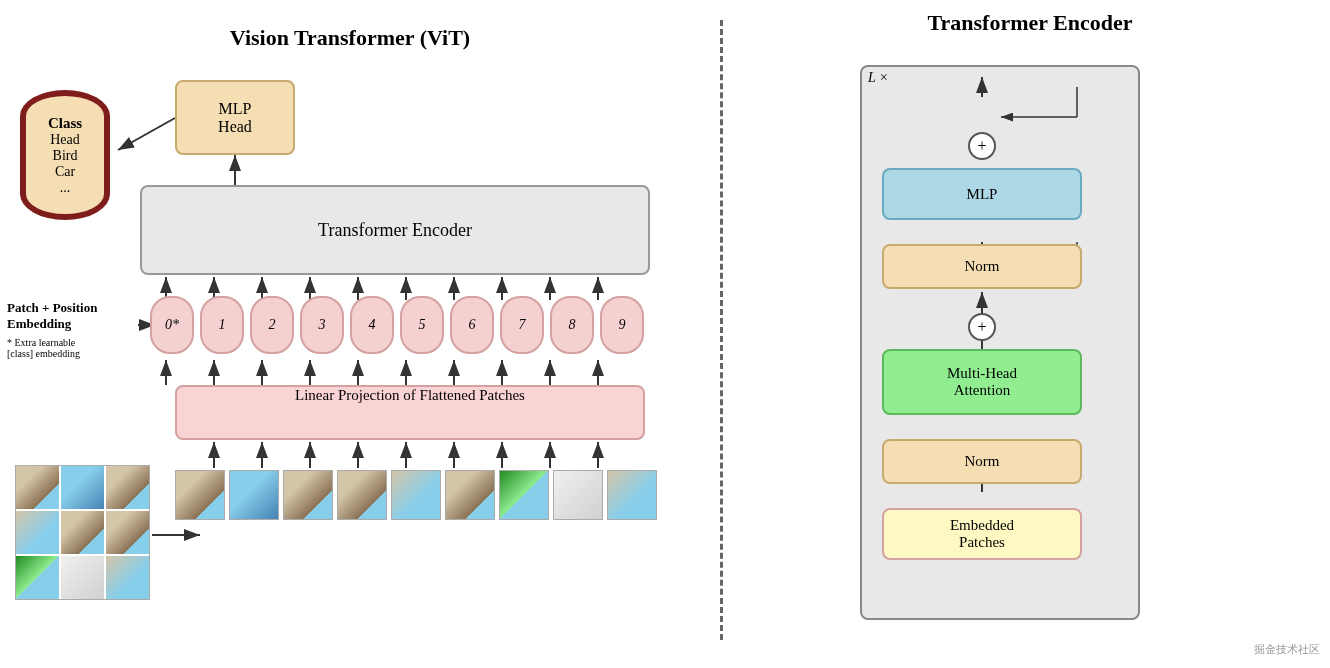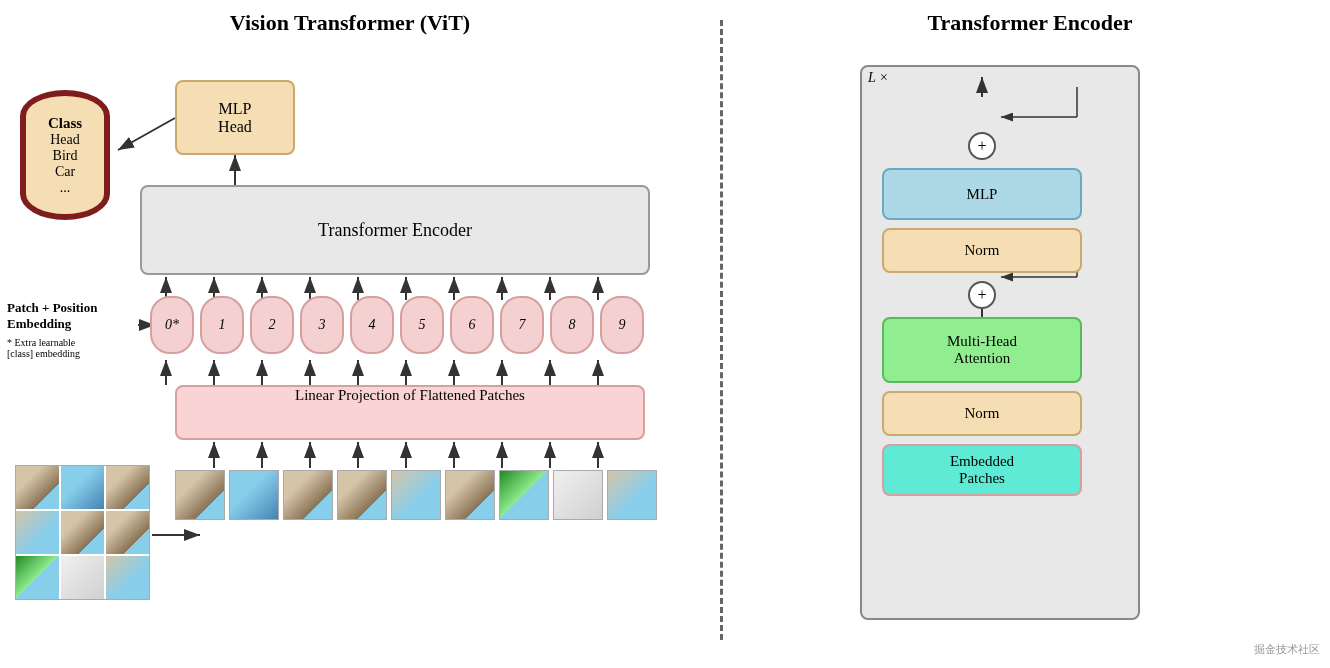--- a/index.html
+++ b/index.html
@@ -17,21 +17,21 @@
       width: 1330px;
       height: 668px;
       position: relative;
     }
 
     
     .vit-panel {
       width: 700px;
       height: 668px;
       position: relative;
-      padding: 5px;
+      padding: 20px;
     }
 
     .vit-title {
       text-align: center;
       font-size: 22px;
       font-weight: bold;
       margin-bottom: 10px;
       margin-top: 5px;
     }
 
@@ -252,33 +252,33 @@
       height: 52px;
       width: 200px;
       margin: 0 auto;
     }
 
     .enc-block.norm-block {
       background: #f5deb3;
       border: 2px solid #c8a96e;
       height: 45px;
       width: 200px;
-      margin: 0 auto;
+      margin: 16px auto;
     }
 
     .enc-block.mha-block {
       background: #90ee90;
       border: 2px solid #5cb85c;
       height: 66px;
       width: 200px;
       margin: 0 auto;
     }
 
     .enc-block.embedded-block {
-      background: #5eead4;
+      background: #fef9c3;
       border: 2px solid #d4a0a0;
       height: 52px;
       width: 200px;
       margin: 0 auto;
     }
 
     .plus-circle {
       width: 28px;
       height: 28px;
       border: 2px solid #555;

